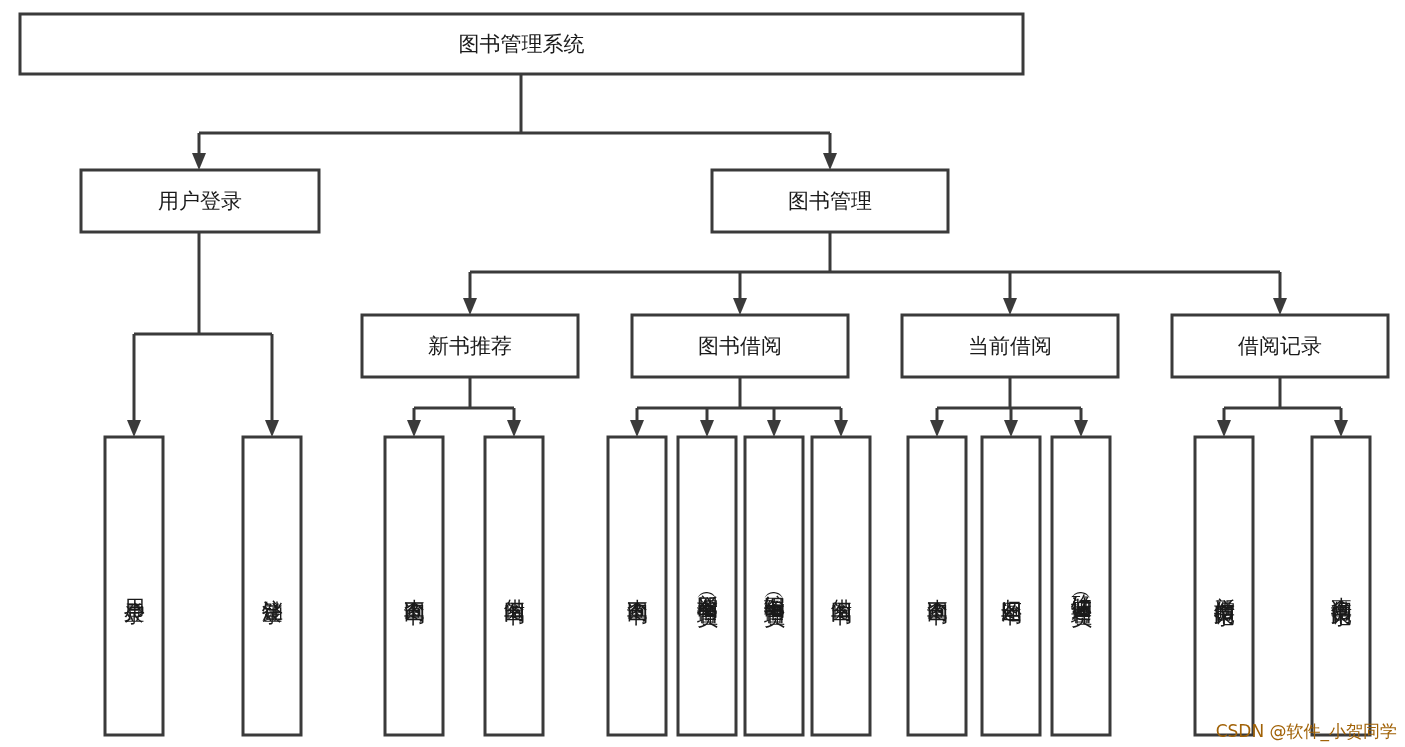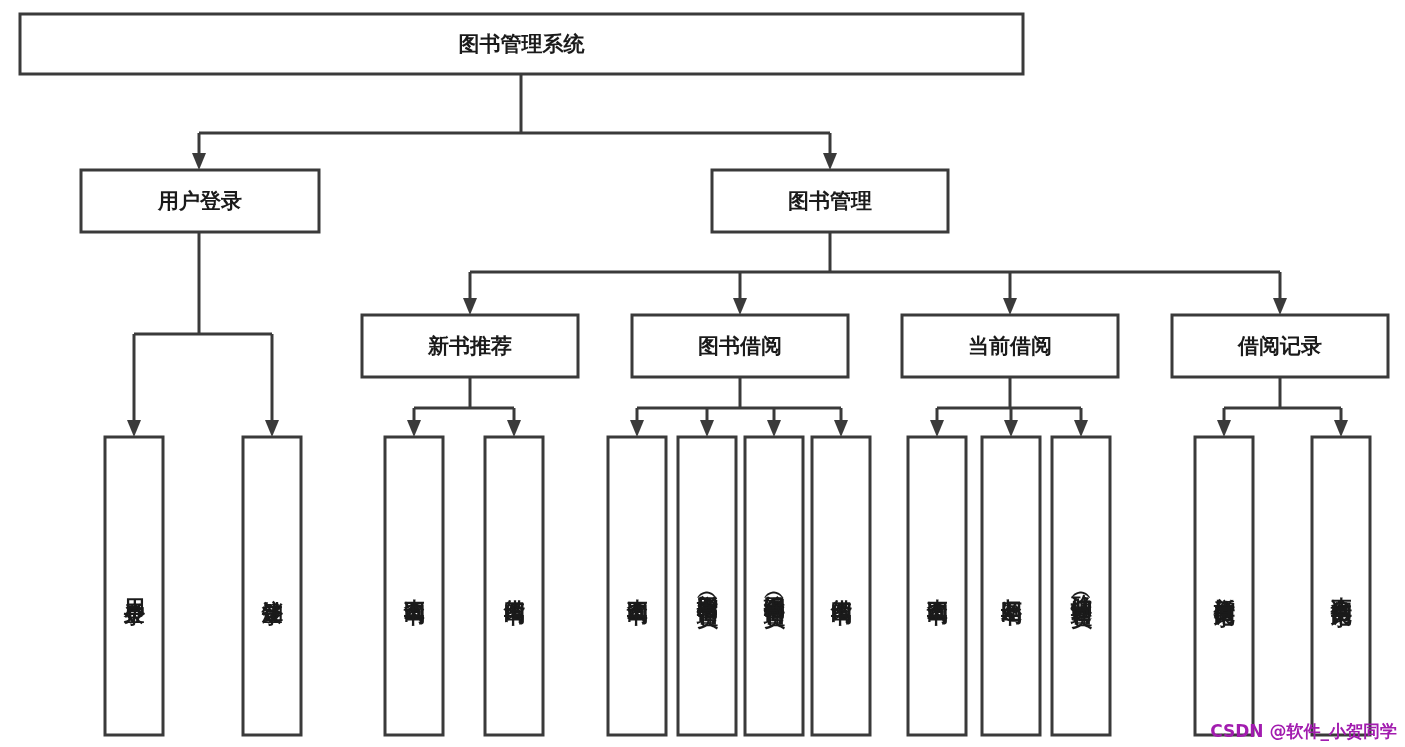--- a/index.html
+++ b/index.html
@@ -12,21 +12,20 @@
     height: 747px;
     font-family: "DejaVu Sans", "Liberation Sans", sans-serif;
     overflow: hidden;
     position: relative;
   }
   #diagram-root {
     position: absolute;
     left: 0; top: 0;
     width: 1405px;
     height: 747px;
-    font-weight: bold;
   }
   svg.tree {
     display: block;
     width: 1405px;
     height: 747px;
   }
   .node-box {
     fill: #ffffff;
     stroke: #3a3a3a;
     stroke-width: 3;
@@ -64,21 +63,21 @@
     letter-spacing: 2px;
     color: #1a1a1a;
     white-space: nowrap;
   }
   .watermark {
     position: absolute;
     right: 8px;
     bottom: 4px;
     font-family: "DejaVu Sans", "Liberation Sans", sans-serif;
     font-size: 17px;
-    color: #a21caf;
+    color: #a16207;
     white-space: nowrap;
     user-select: none;
   }
 </style>
 </head>
 <body>
 
 <div id="diagram-root">
   <svg class="tree" viewBox="0 0 1405 747">
     <g id="connector-layer">

